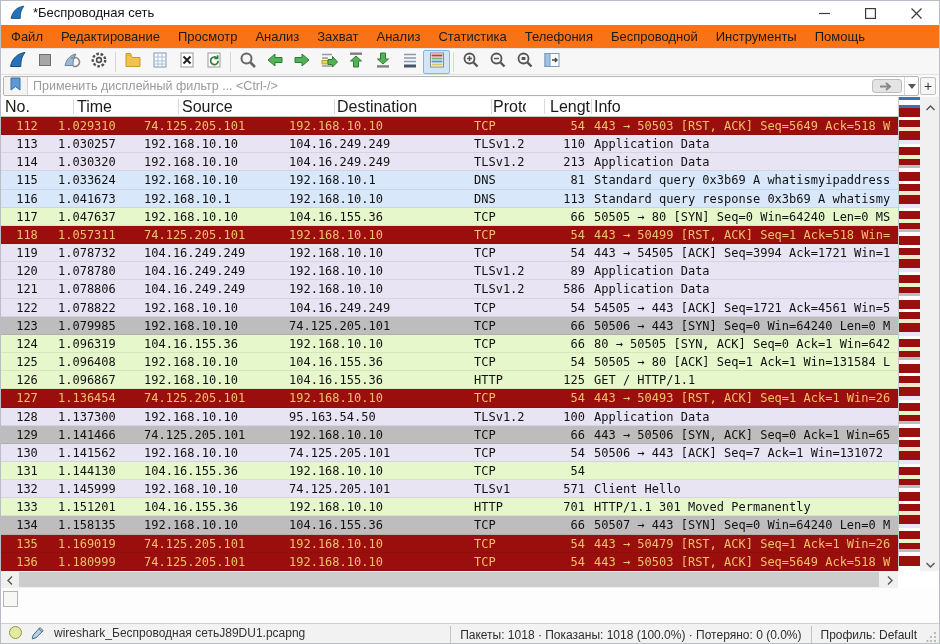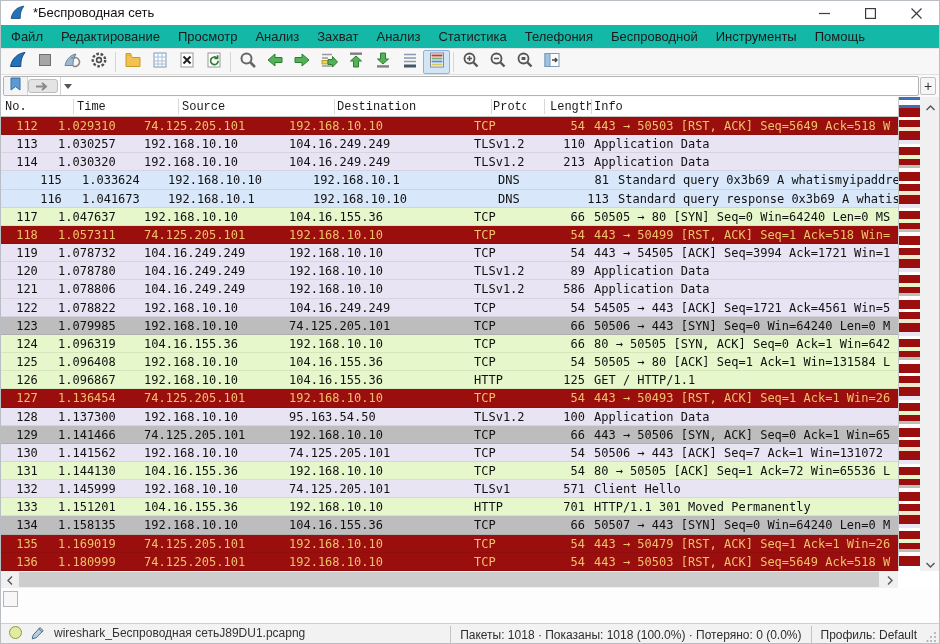--- a/index.html
+++ b/index.html
@@ -8,21 +8,21 @@
   #window { position:relative; width:940px; height:644px; background:#fff; border:1px solid #b9bec4; overflow:hidden; }
 
   
   .titlebar { position:absolute; top:0; left:0; width:100%; height:24px; background:#fff; }
   .titlebar .fin { position:absolute; left:8px; top:3px; }
   .title-text { position:absolute; left:32px; top:4px; font-size:13px; color:#111; }
   .win-controls { position:absolute; right:0; top:0; height:24px; display:flex; }
   .win-btn { width:46px; height:24px; display:flex; align-items:center; justify-content:center; }
 
   
-  .menubar { position:absolute; top:24px; left:0; width:100%; height:23px; background:#14b8a6; display:flex; align-items:center; padding-left:1px; }
+  .menubar { position:absolute; top:24px; left:0; width:100%; height:23px; background:#f97316; display:flex; align-items:center; padding-left:1px; }
   .menu-item { font-size:13px; color:#1a1a1a; padding:3px 9px; white-space:nowrap; }
 
   
   .toolbar { position:absolute; top:47px; left:0; width:100%; height:27px; background:#f7f7f7; border-top:1px solid #e4e4e4; border-bottom:1px solid #dfdfdf; display:flex; align-items:center; padding-left:3px; }
   .tool-btn { width:27px; height:24px; display:flex; align-items:center; justify-content:center; border:1px solid transparent; border-radius:2px; }
   .tool-btn.active { background:#d3e6f8; border-color:#84b6e4; }
   .tool-sep { width:1px; height:20px; background:#d6d6d6; margin:0 3px; }
 
   
   .filterbar { position:absolute; top:74px; left:0; width:100%; height:22px; background:#fbfbfb; }
@@ -30,42 +30,42 @@
   .bookmark-btn { width:24px; height:18px; border-right:1px solid #d5d5d5; display:flex; align-items:center; justify-content:center; background:#f4f4f4; }
   .filter-placeholder { flex:1; font-size:12.5px; color:#9a9a9a; padding-left:5px; white-space:nowrap; overflow:hidden; }
   .apply-btn { width:30px; height:14px; background:#e4e4e4; border:1px solid #bdbdbd; border-radius:3px; margin-right:2px; display:flex; align-items:center; justify-content:center; }
   .caret-btn { width:14px; height:18px; display:flex; align-items:center; justify-content:center; border-left:1px solid #d5d5d5; }
   .caret { width:0; height:0; border-left:4px solid transparent; border-right:4px solid transparent; border-top:5px solid #555; }
   .plus-btn { position:absolute; right:3px; top:2px; width:16px; height:18px; border:1px solid #c0c0c0; border-radius:2px; background:#f6f6f6; font-size:14px; color:#333; text-align:center; line-height:16px; }
 
   
   .packetpane { position:absolute; top:96px; left:0; width:897px; height:474px; background:#fff; overflow:hidden; }
   .header-row, .row { display:grid; grid-template-columns:55px 85px 145px 185px 55px 65px 1fr; }
-  .header-row { position:relative; height:20px; background:#fff; border-bottom:1px solid #c6c6c6; font-size:12px; color:#1a1a1a; align-items:center;font-family:Liberation Mono, monospace; }
+  .header-row { position:relative; height:20px; background:#fff; border-bottom:1px solid #c6c6c6; font-size:16px; color:#1a1a1a; align-items:center; }
   .hsep { position:absolute; top:2px; bottom:2px; width:1px; background:#d9d9d9; }
   .header-row .c-no { padding-left:4px; text-align:left; }
   .header-row .c-time { padding-left:21px; }
   .header-row .c-src { padding-left:41px; }
   .header-row .c-dst { padding-left:51px; }
   .header-row .c-proto { padding-left:22px; }
   .header-row .c-len { padding-left:24px; text-align:left; }
   .header-row .c-info { }
   .rows { position:absolute; top:20px; left:0; right:0; bottom:0; }
   .row { height:18.16px; font-family:"DejaVu Sans Mono", monospace; font-size:12px; line-height:18.16px; color:#111; box-shadow:inset 0 -1px rgba(0,0,0,0.07); }
   .cell { overflow:hidden; white-space:pre; }
   .c-no { text-align:center; padding-right:3px; }
   .c-time { padding-left:2px; }
   .c-src { padding-left:3px; }
   .c-dst { padding-left:3px; }
   .c-proto { padding-left:3px; }
   .c-len { text-align:right; padding-right:6px; }
   .c-info { padding-left:3px; }
   .style-rst { background:var(--rst-bg); color:var(--rst-fg); }
   .style-tcp { background:var(--tcp-bg); }
-  .style-udp { background:var(--udp-bg);padding-left:24px; }
+  .style-udp { background:var(--udp-bg); }
   .style-http { background:var(--http-bg); }
   .style-syn { background:var(--syn-bg); }
 
   
   .minimap { position:absolute; top:96px; left:897px; width:22px; height:474px; border-left:1px solid #c9c9c9; background:#fff; overflow:hidden; }
   .minimap .stripe { width:100%; }
   .vscroll { position:absolute; top:96px; left:919px; width:21px; height:474px; background:#f0f0f0; }
   .v-arrow { position:absolute; left:0; width:21px; height:17px; display:flex; align-items:center; justify-content:center; }
   .v-arrow.up { top:0; } .v-arrow.down { bottom:0; }
   .hscroll { position:absolute; top:570px; left:0; width:897px; height:17px; background:#f0f0f0; }
@@ -261,20 +261,21 @@
       </div>
   </div>
 
   <div class="filterbar">
     <div class="filter-input">
       <div class="bookmark-btn">
           <span><svg width="11" height="14" viewBox="0 0 11 14">
               <path d="M1,1 h9 v12 l-4.5,-3.4 L1,13 Z" fill="#5b9bd5" stroke="#3a6ea5"></path>
             </svg></span>
         </div>
+      <div class="filter-placeholder">Применить дисплейный фильтр ... &lt;Ctrl-/&gt;</div>
       <div class="apply-btn">
           <span><svg width="16" height="9" viewBox="0 0 16 9">
               <path d="M1,4.5 h9 M7,1 l4,3.5 l-4,3.5" fill="none" stroke="#8a8a8a" stroke-width="2"></path>
             </svg></span>
         </div>
       <div class="caret-btn">
           <span class="caret"></span>
         </div>
     </div>
     <div class="plus-btn">+</div>
@@ -468,21 +469,20 @@
       <span class="cell c-len">54</span>
       <span class="cell c-info">50506 → 443 [ACK] Seq=7 Ack=1 Win=131072 </span>
     </div>
         <div class="row style-http">
       <span class="cell c-no">131</span>
       <span class="cell c-time">1.144130</span>
       <span class="cell c-src">104.16.155.36</span>
       <span class="cell c-dst">192.168.10.10</span>
       <span class="cell c-proto">TCP</span>
       <span class="cell c-len">54</span>
-      <span class="cell c-info">80 → 50505 [ACK] Seq=1 Ack=72 Win=65536 L</span>
     </div>
         <div class="row style-tcp">
       <span class="cell c-no">132</span>
       <span class="cell c-time">1.145999</span>
       <span class="cell c-src">192.168.10.10</span>
       <span class="cell c-dst">74.125.205.101</span>
       <span class="cell c-proto">TLSv1</span>
       <span class="cell c-len">571</span>
       <span class="cell c-info">Client Hello</span>
     </div>

